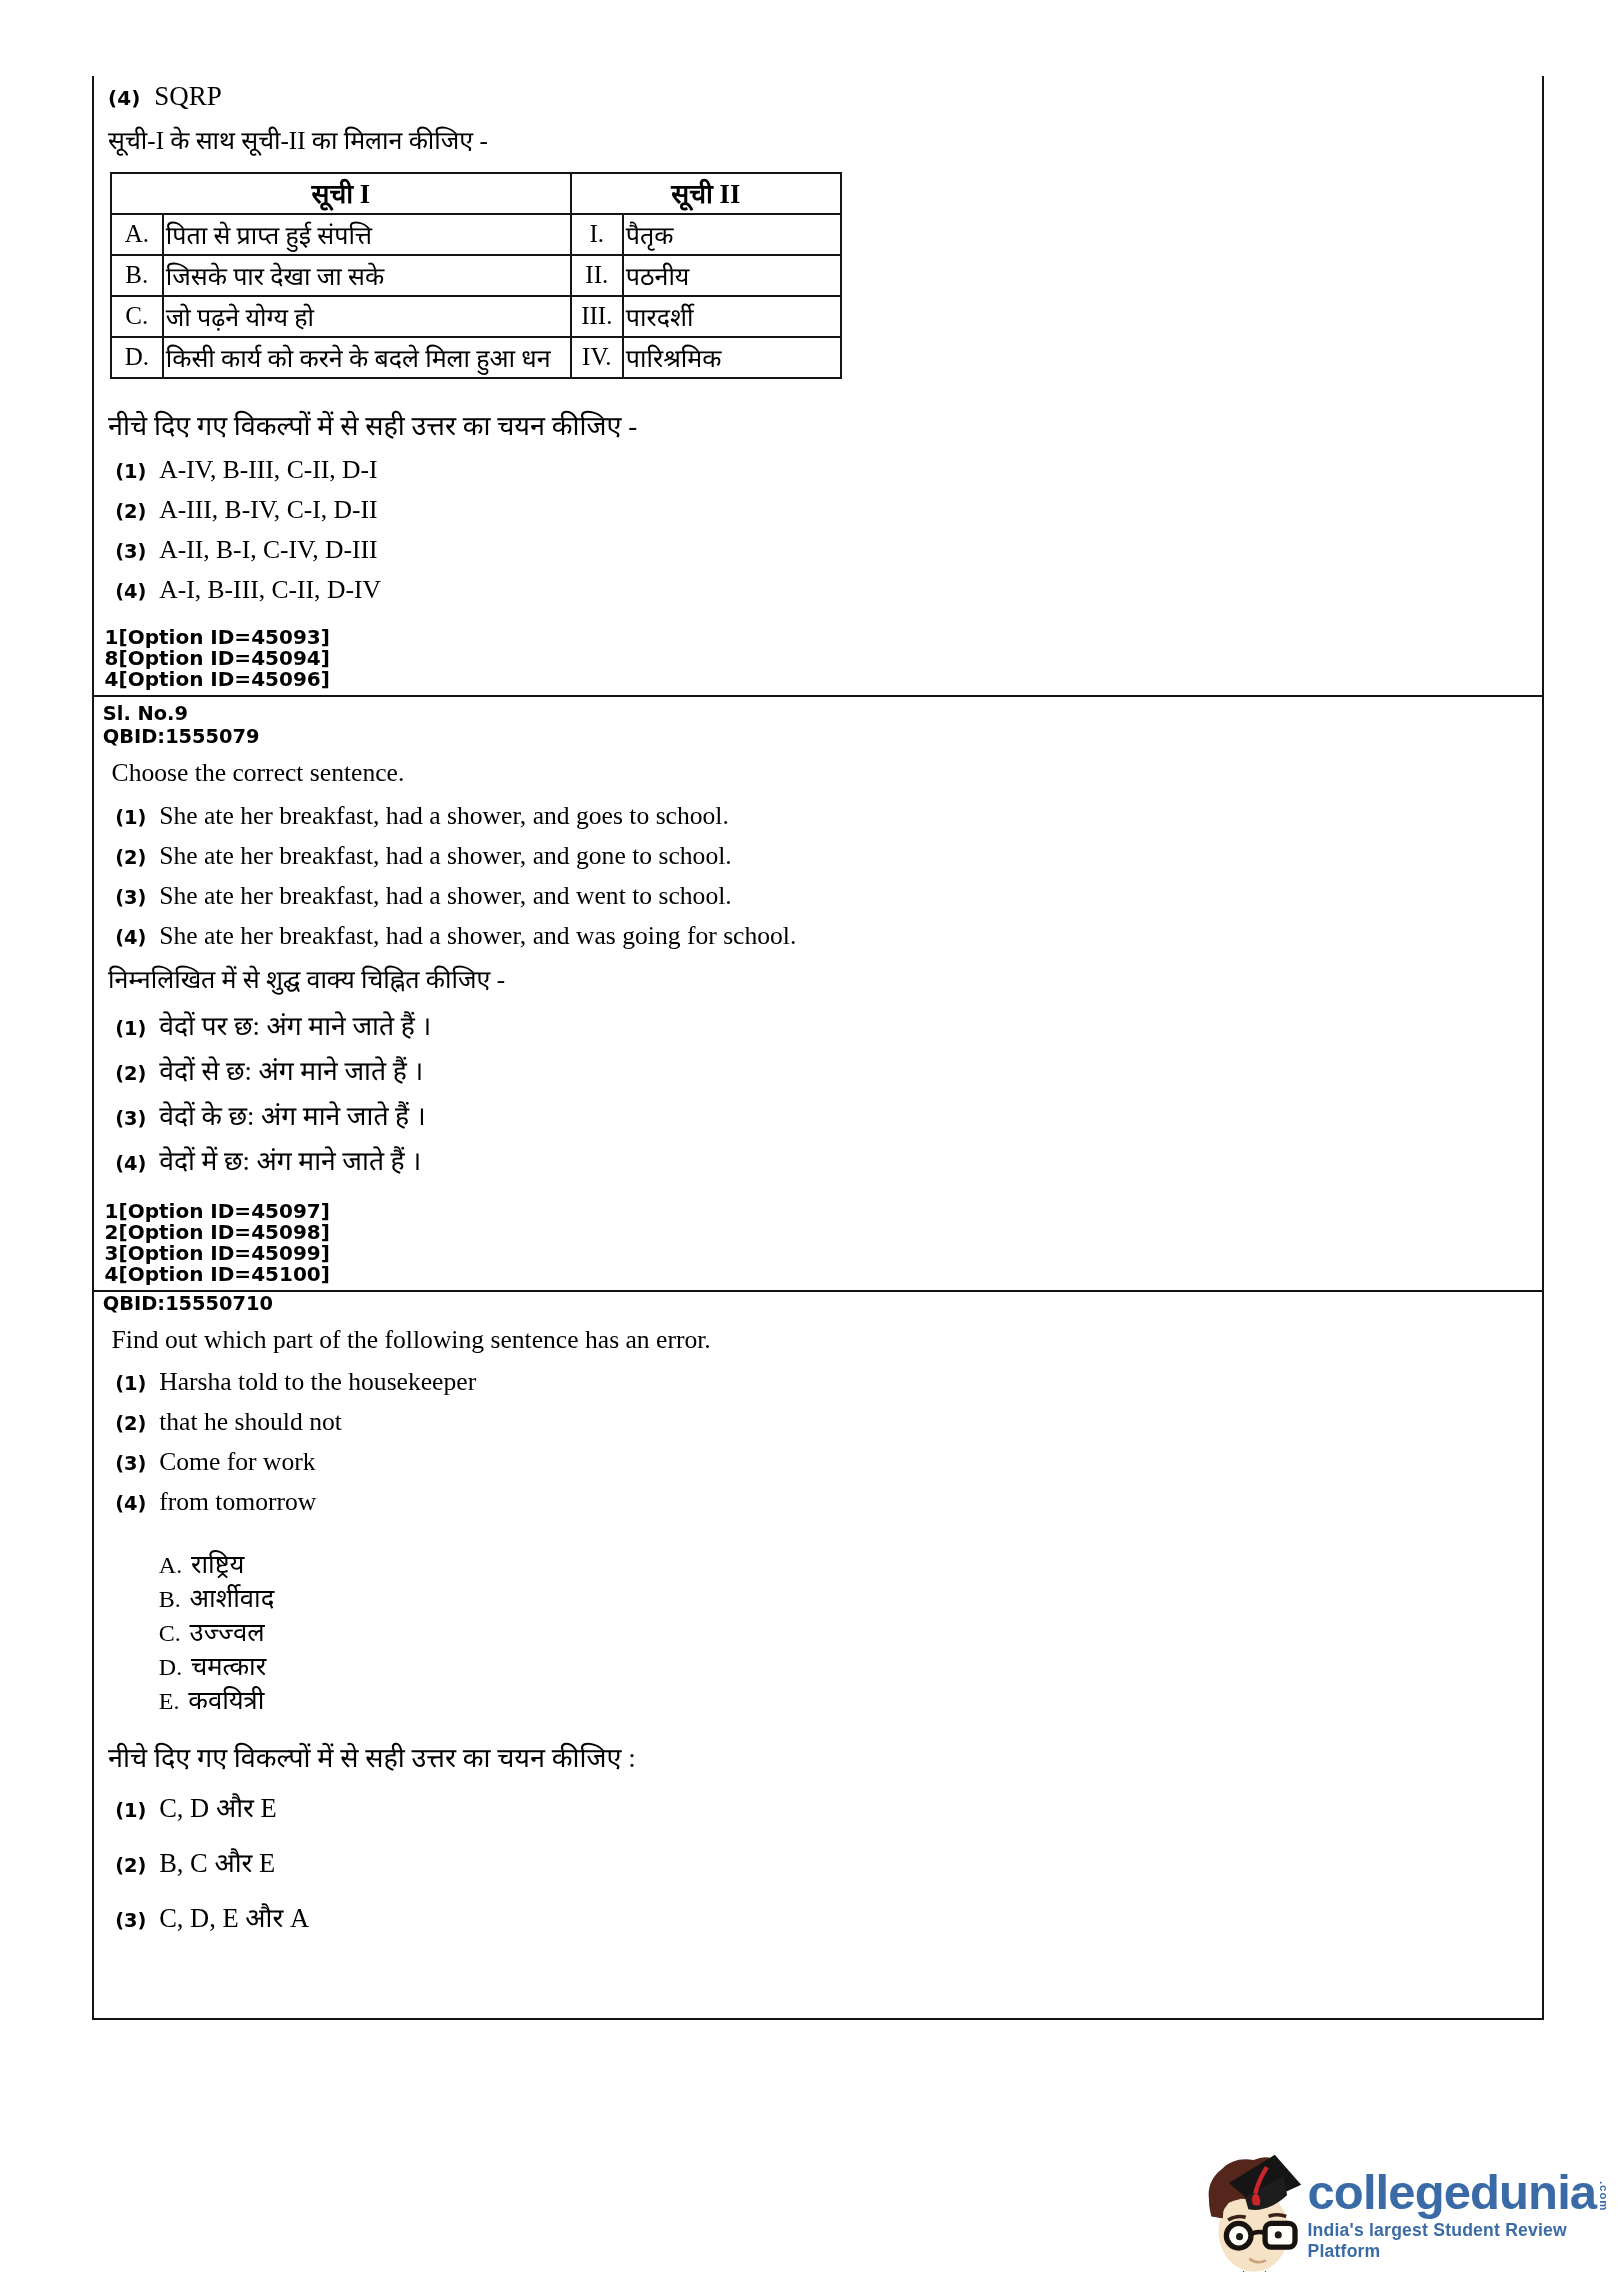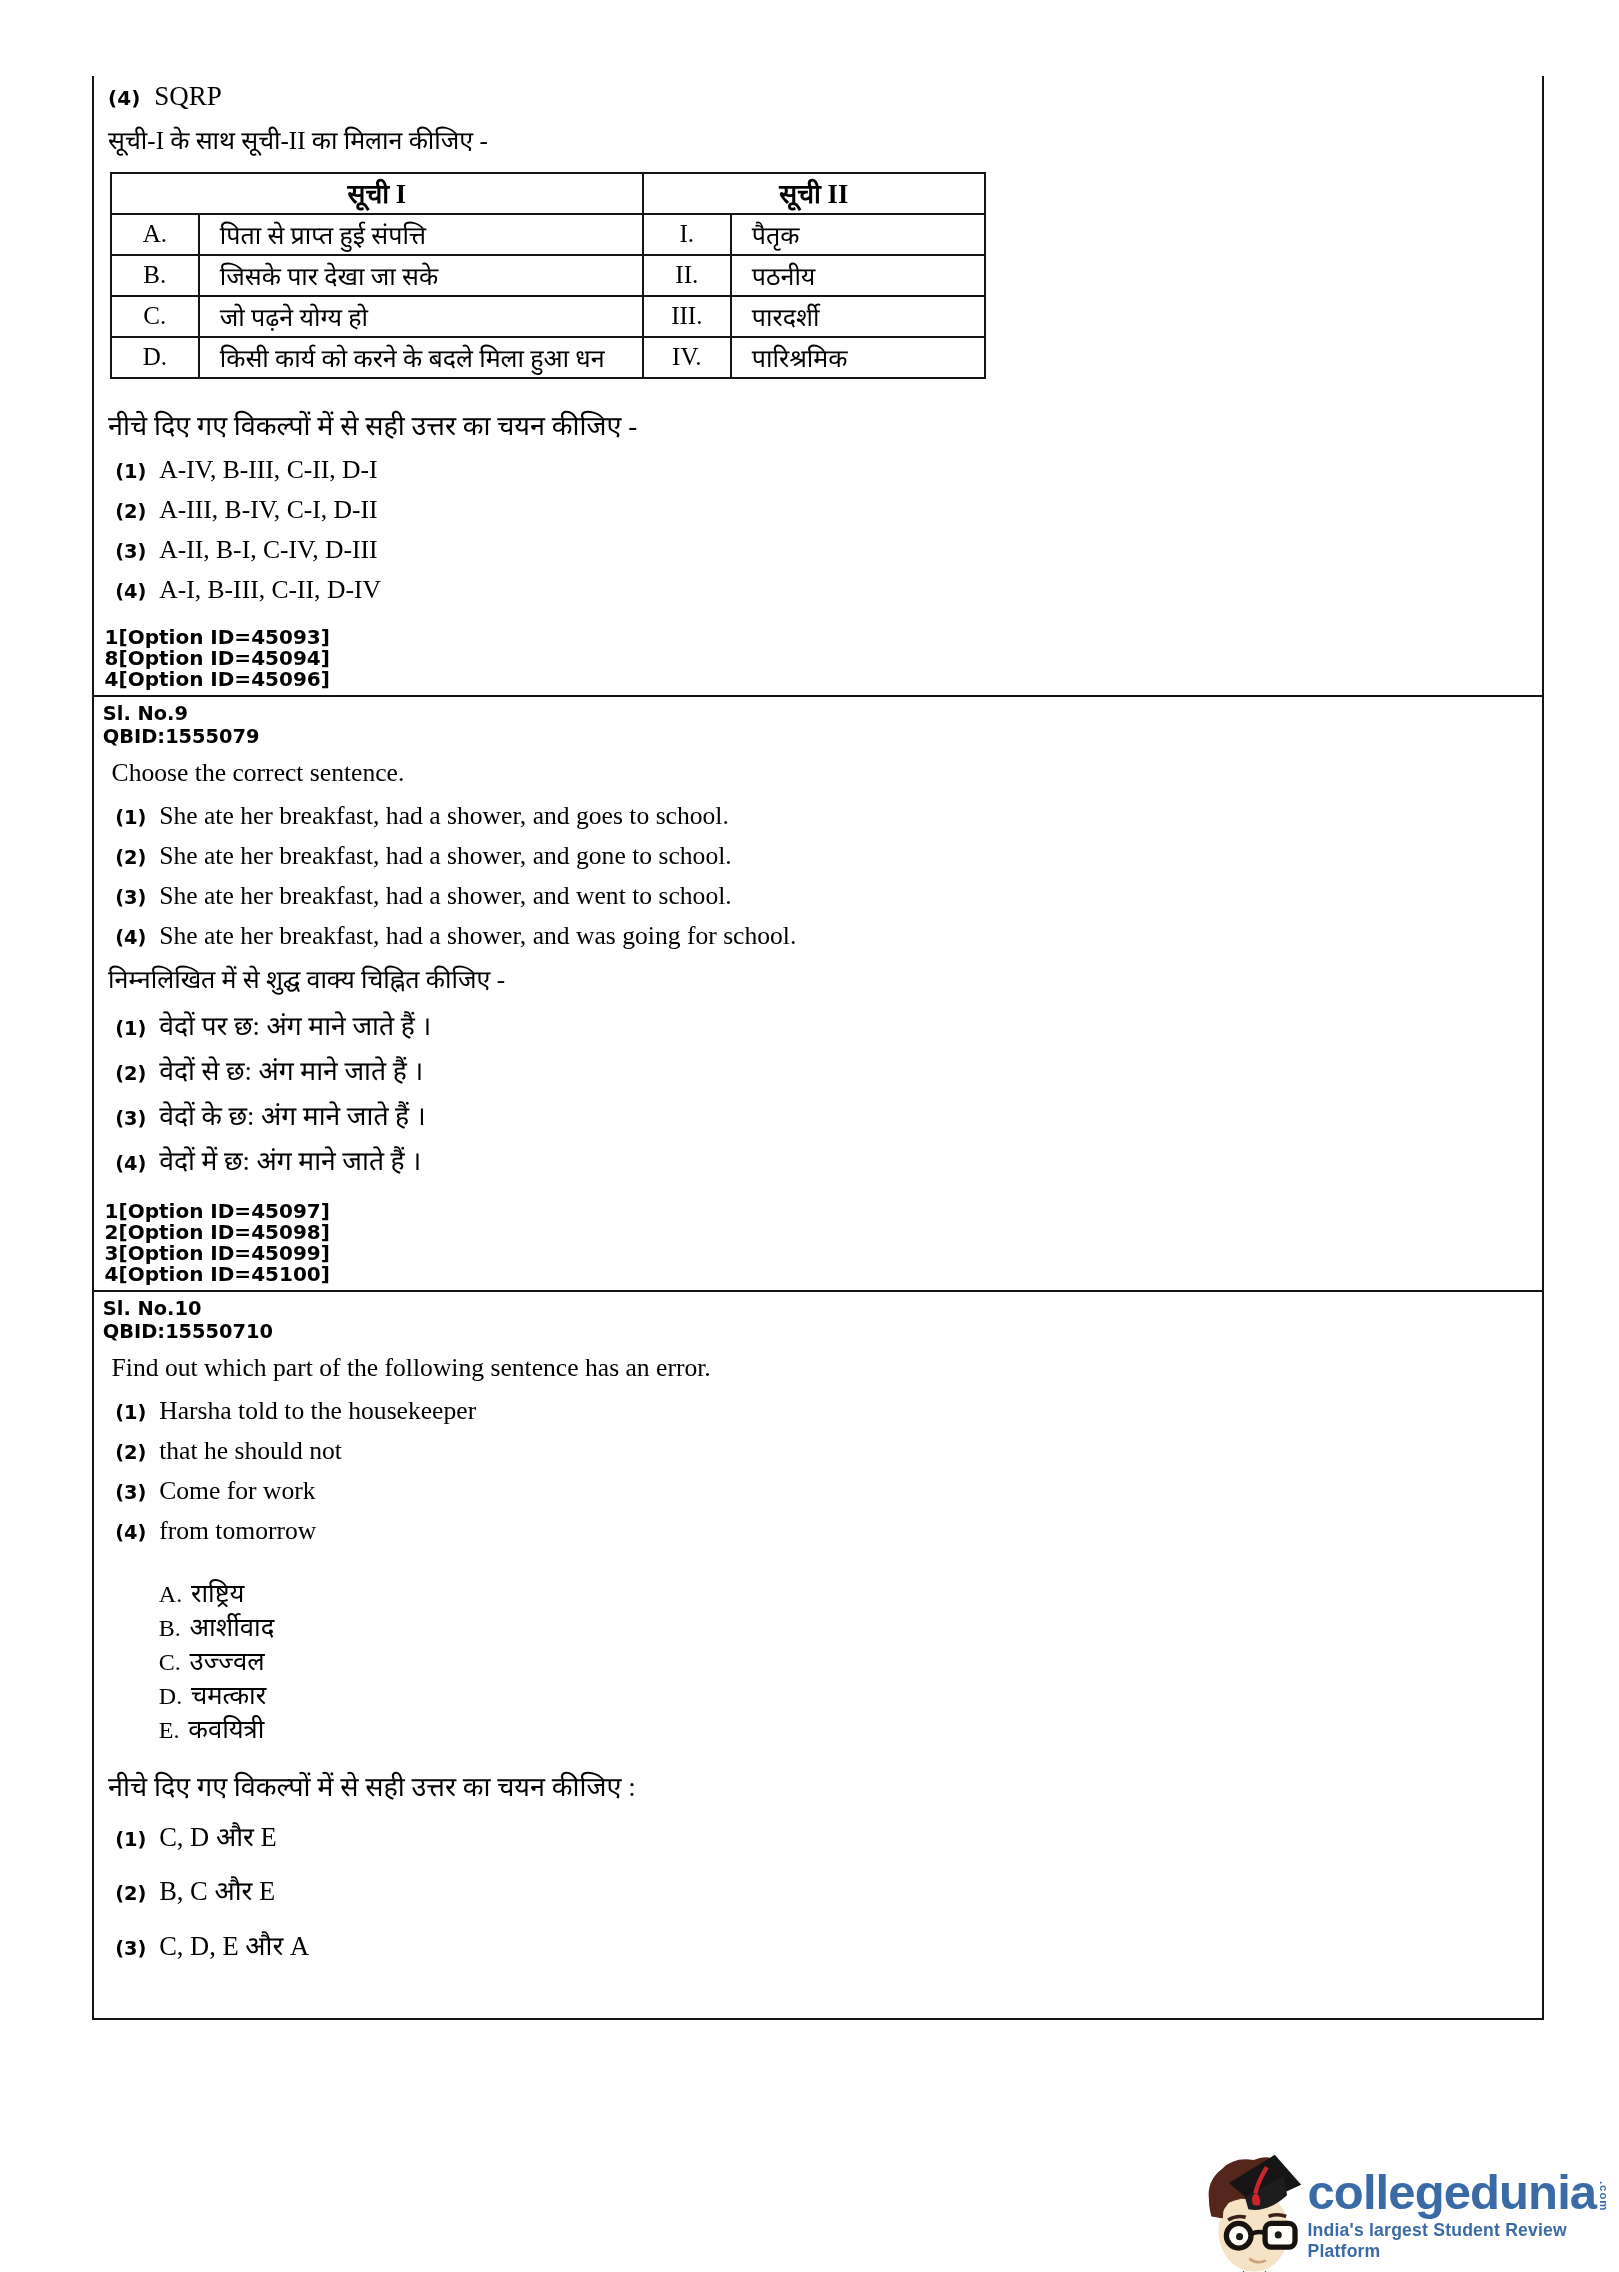--- a/index.html
+++ b/index.html
@@ -14,21 +14,21 @@
 
   .serif{font-family:"Liberation Serif","DejaVu Serif",serif;}
 
   .first-line{display:flex;align-items:baseline;gap:14px;margin:5.3px 0 0 5.3px;}
   .first-label{font-family:"DejaVu Sans","Liberation Sans",sans-serif;font-weight:bold;font-size:20px;}
   .first-text{font-size:27px;}
 
   .hheading{font-size:25px;margin:10.6px 0 0 5.3px;line-height:35px;}
 
   table.match{border-collapse:collapse;margin:14px 0 0 7px;}
-  table.match th,table.match td{border:2.2px solid #141414;padding:0 20px;}
+  table.match th,table.match td{border:2.2px solid #141414;padding:0 2px;}
   table.match th{font-size:26.5px;font-weight:bold;text-align:center;height:39px;}
   table.match td{font-size:25px;height:39px;}
   td.cell-label{width:46px;text-align:center;font-size:24px;}
   td.cell-text1{width:402px;}
   td.cell-label2{width:46px;text-align:center;font-size:24px;}
   td.cell-text2{width:212px;}
 
   .choose-heading{font-size:27px;margin:30px 0 0 5.3px;line-height:35px;}
 
   .opt-list{margin-top:10.6px;}
@@ -186,21 +186,20 @@
 
       <div class="opt-ids">
         <div>1[Option ID=45097]</div>
         <div>2[Option ID=45098]</div>
         <div>3[Option ID=45099]</div>
         <div>4[Option ID=45100]</div>
       </div>
     </div>
 
     <div class="section sec3">
-      <div class="slno">Sl. No.10</div>
       <div class="qbid">QBID:15550710</div>
       <div class="question-en">Find out which part of the following sentence has an error.</div>
 
       <div class="opt-list">
         <div class="opt-row">
           <span class="opt-label">(1)</span>
           <span class="opt-text">Harsha told to the housekeeper</span>
         </div>
         <div class="opt-row">
           <span class="opt-label">(2)</span>

